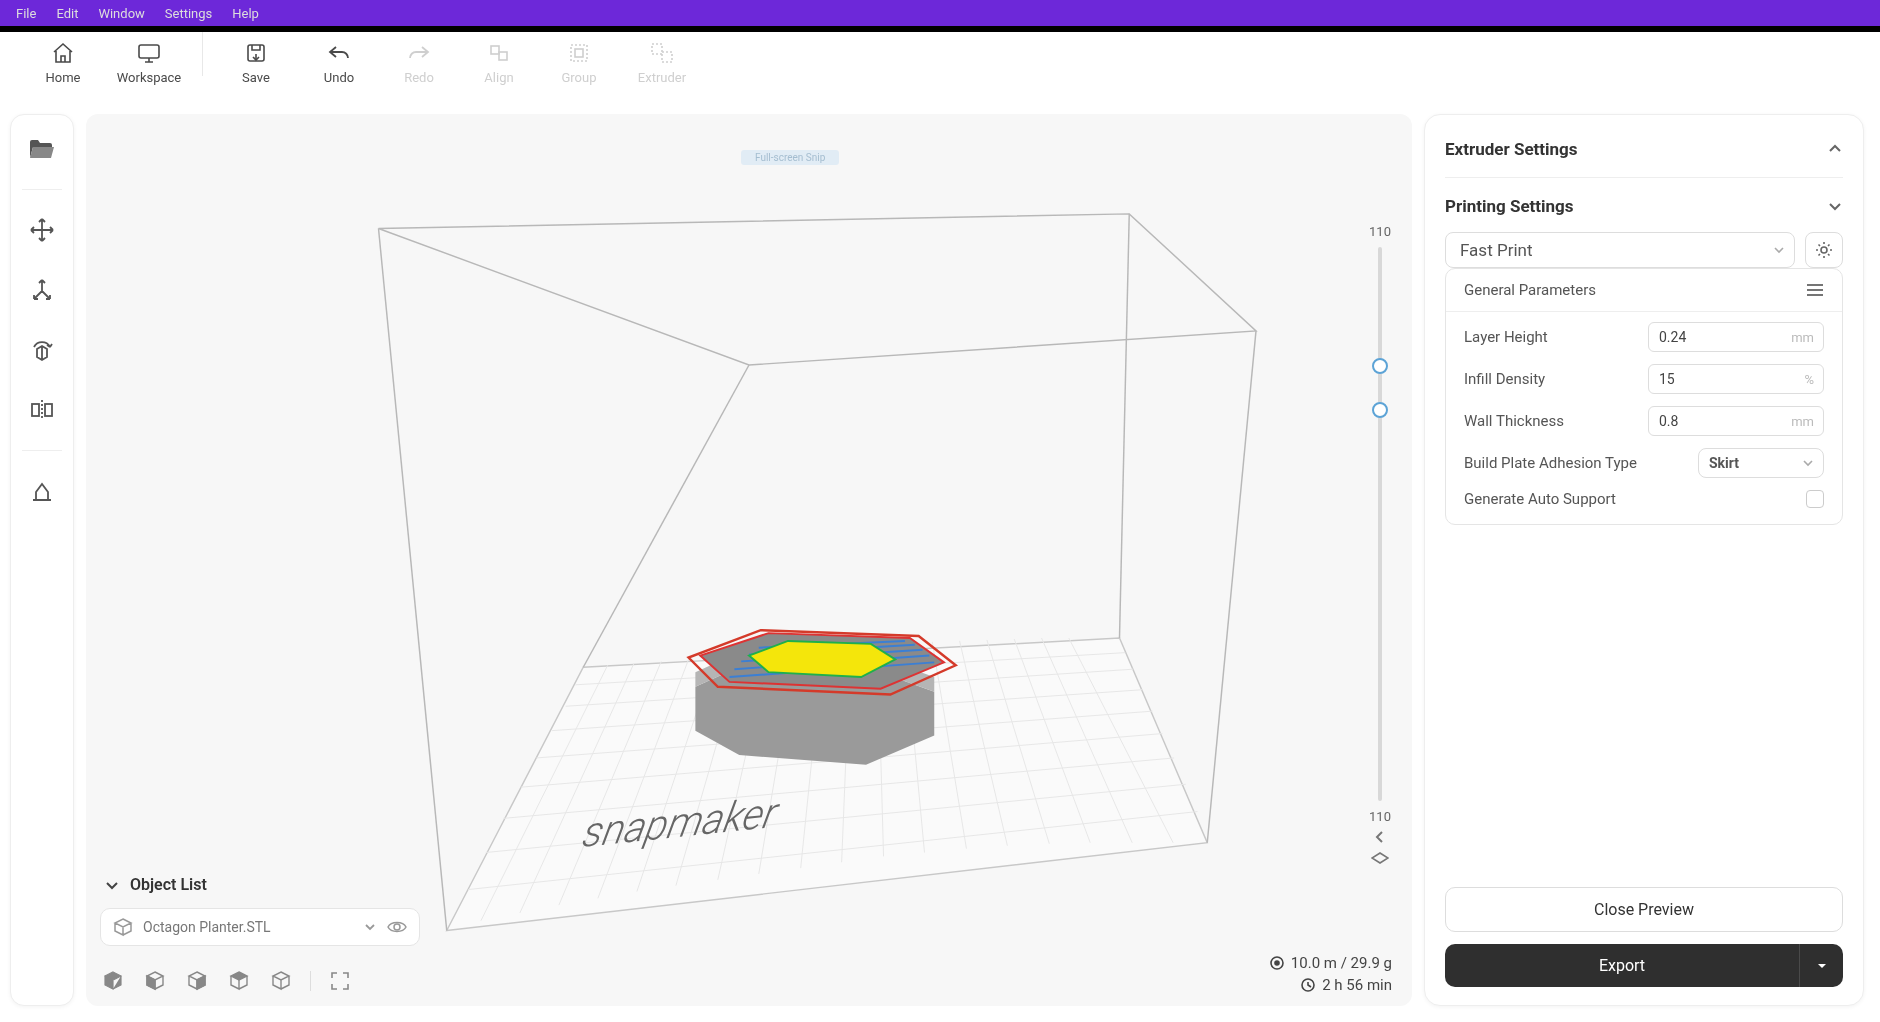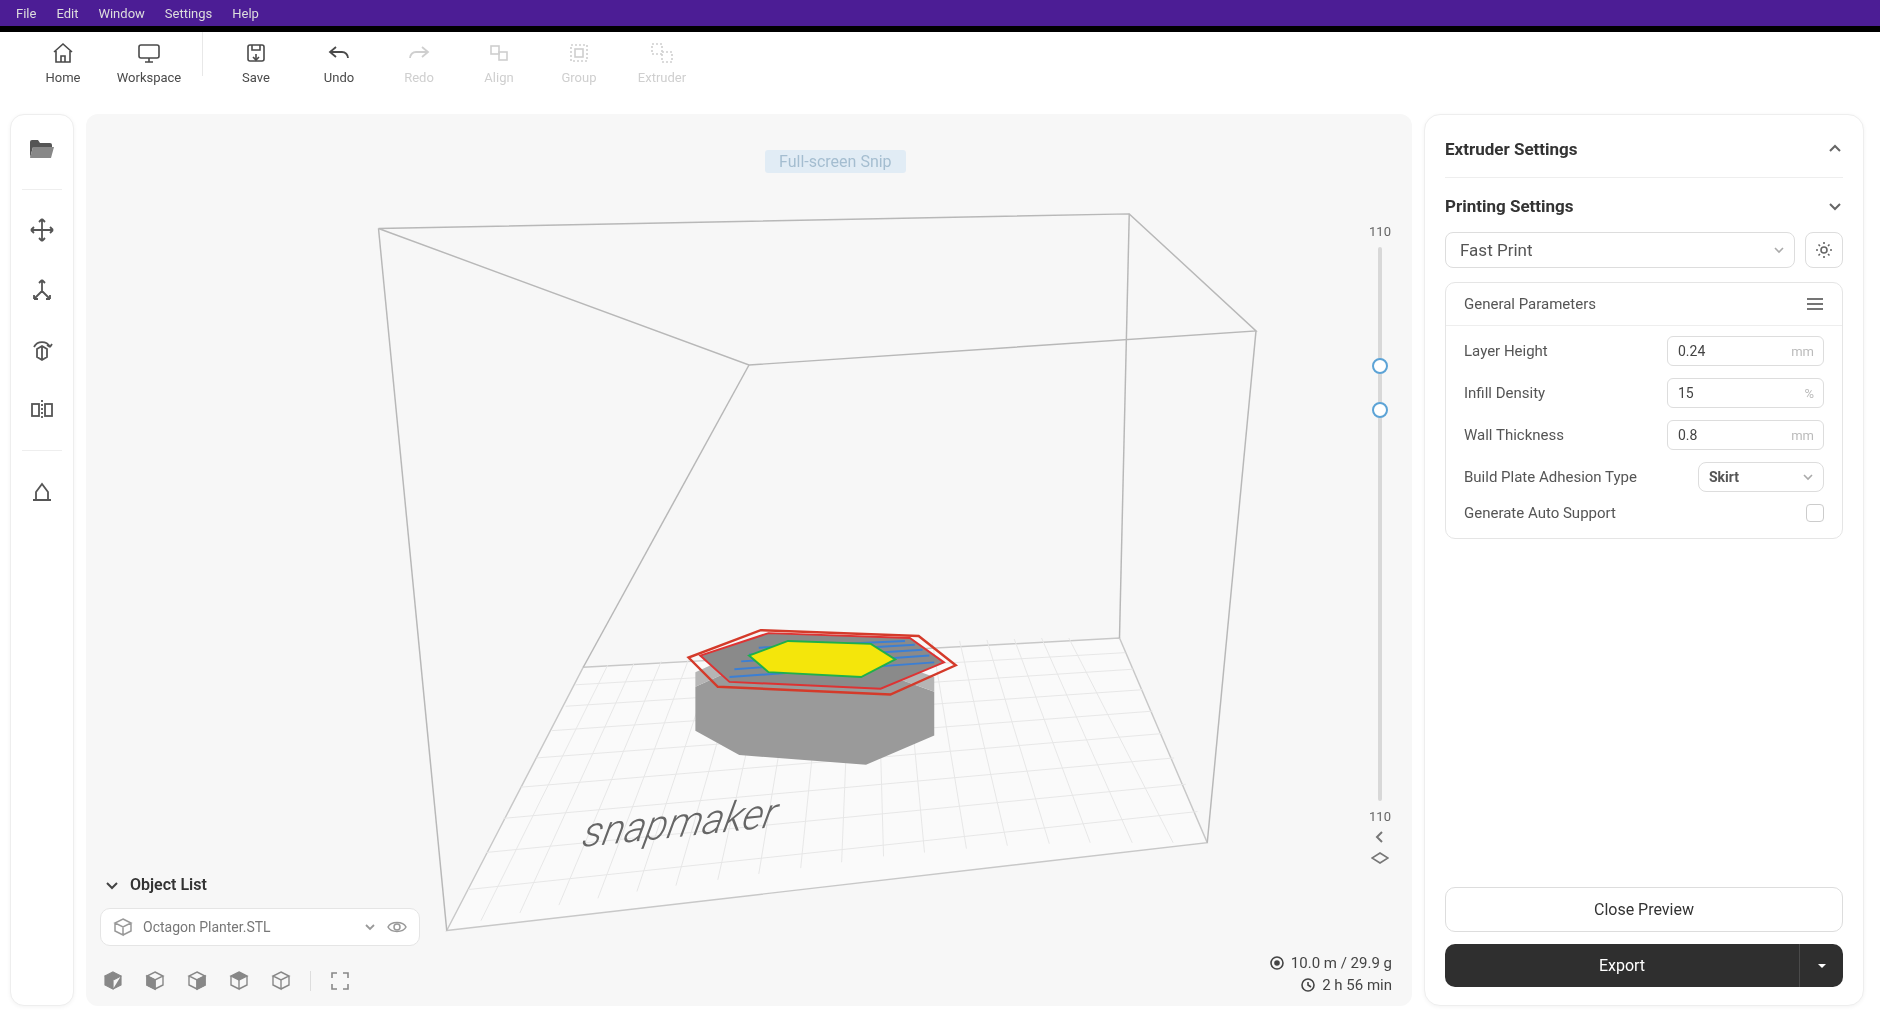--- a/index.html
+++ b/index.html
@@ -1,20 +1,20 @@
 <!DOCTYPE html>
 <html><head>
 <meta charset="utf-8">
 <style>
   * { box-sizing: border-box; margin: 0; padding: 0; font-family: -apple-system, BlinkMacSystemFont, "Segoe UI", Roboto, Arial, sans-serif; }
   html, body { width: 100%; height: 100%; background: #fff; overflow: hidden; }
   body { display: flex; flex-direction: column; }
 
   
-  .menubar { background: #4c1d95; color: #ddd; display: flex; align-items: center; height: 26px; padding: 0 6px; font-size: 13px; }
+  .menubar { background: #6d28d9; color: #ddd; display: flex; align-items: center; height: 26px; padding: 0 6px; font-size: 13px; }
   .menubar .menu-item { padding: 3px 10px; cursor: pointer; }
 
   .black-stripe { height: 6px; background: #000; }
 
   
   .toolbar { display: flex; align-items: flex-start; height: 72px; padding: 0 24px; gap: 8px; border-bottom: 1px solid transparent; }
   .toolbar .tool { display: flex; flex-direction: column; align-items: center; justify-content: center; width: 78px; height: 60px; color: #4a4a4a; cursor: pointer; font-size: 13px; gap: 4px; }
   .toolbar .tool.disabled { color: #cfcfcf; cursor: default; }
   .toolbar .tool .icon-wrap { height: 26px; display: flex; align-items: center; justify-content: center; }
   .toolbar .divider { width: 1px; height: 44px; background: #e8e8e8; margin: 0 6px; }
@@ -48,37 +48,37 @@
   .print-stats .row { display:flex; align-items:center; gap:6px; }
 
   
   .layer-slider { position: absolute; right: 18px; top: 110px; bottom: 140px; width: 28px; display: flex; flex-direction: column; align-items: center; color:#666; font-size:13px; }
   .layer-slider .track { flex:1; width: 4px; background: #d8d8d8; border-radius: 2px; position: relative; margin: 8px 0; }
   .layer-slider .handle { position:absolute; left:50%; transform:translateX(-50%); width:16px; height:16px; border:2px solid #5ca3d6; background:#fff; border-radius:50%; cursor:grab; }
   .layer-slider .chev { cursor:pointer; padding:6px 0;}
   .layer-slider .diamond { cursor:pointer; padding:2px 0;}
 
   
-  .snip { position:absolute; top: 36px; left: 50%; transform: translateX(-8px); background: #d4e5f4; color:#6e98b7; font-size:16px; padding:2px 14px; border-radius:3px; opacity:0.6;margin-left:24px; }
+  .snip { position:absolute; top: 36px; left: 50%; transform: translateX(-8px); background: #d4e5f4; color:#6e98b7; font-size:10px; padding:2px 14px; border-radius:3px; opacity:0.6; }
 
   
   .right-panel { width: 440px; background:#fff; border:1px solid #eee; border-radius: 16px; display:flex; flex-direction:column; padding: 18px 20px; box-shadow: 0 1px 4px rgba(0,0,0,0.05); }
   .panel-section-header { display:flex; align-items:center; justify-content:space-between; font-weight:700; color:#333; font-size: 17px; padding: 6px 0; cursor:pointer; }
   .panel-hr { height:1px; background:#eee; margin: 12px 0; }
   .profile-row { display:flex; gap:10px; align-items:center; }
   .select-wrap { flex:1; position:relative; }
   .select { width:100%; border:1px solid #ddd; border-radius:8px; padding: 7px 34px 7px 14px; font-size:17px; color:#555; background:#fff; cursor:pointer; appearance:none; }
   .select-caret { position:absolute; right:10px; top:50%; transform:translateY(-50%); color:#aaa; pointer-events:none;}
   .gear-btn { width:38px; height:36px; border:1px solid #ddd; border-radius:8px; display:flex; align-items:center; justify-content:center; color:#666; cursor:pointer; }
 
-  .params-card { border:1px solid #e5e5e5; border-radius:10px; margin-top: 14px; }
+  .params-card { border:1px solid #e5e5e5; border-radius:10px; }
   .params-card-header { display:flex; align-items:center; justify-content:space-between; padding: 12px 18px; color:#555; font-size:15px; border-bottom: 1px solid #eee;}
   .params-body { padding: 10px 18px 16px 18px; display:flex; flex-direction:column; gap: 12px; }
   .param-row { display:flex; align-items:center; justify-content:space-between; font-size:15px; color:#555; }
-  .param-row .input-wrap { position:relative; width: 157px; }
+  .param-row .input-wrap { position:relative; width: 176px; }
   .param-row input.num { width:100%; border:1px solid #ddd; border-radius:6px; padding:6px 40px 6px 10px; font-size:14px; color:#444;}
   .param-row .unit { position:absolute; right:10px; top:50%; transform:translateY(-50%); color:#bbb; font-size:13px; }
   .param-row .sel-wrap { position:relative; width: 126px; font-weight: bold; }
   .param-row .checkbox { width:18px; height:18px; border:1px solid #ccc; border-radius:4px; background:#fff; cursor:pointer; }
 
   .panel-spacer { flex:1; }
 
   .action-buttons { display:flex; flex-direction:column; gap:12px; margin-top: 28px;}
   .btn { border-radius:10px; padding: 12px 14px; font-size:16px; text-align:center; cursor:pointer; border:1px solid #ddd; background:#fff; color:#333; }
   .btn.primary-split { display:flex; background:#2f2f2f; color:#fff; border:none; padding:0; overflow:hidden; }

